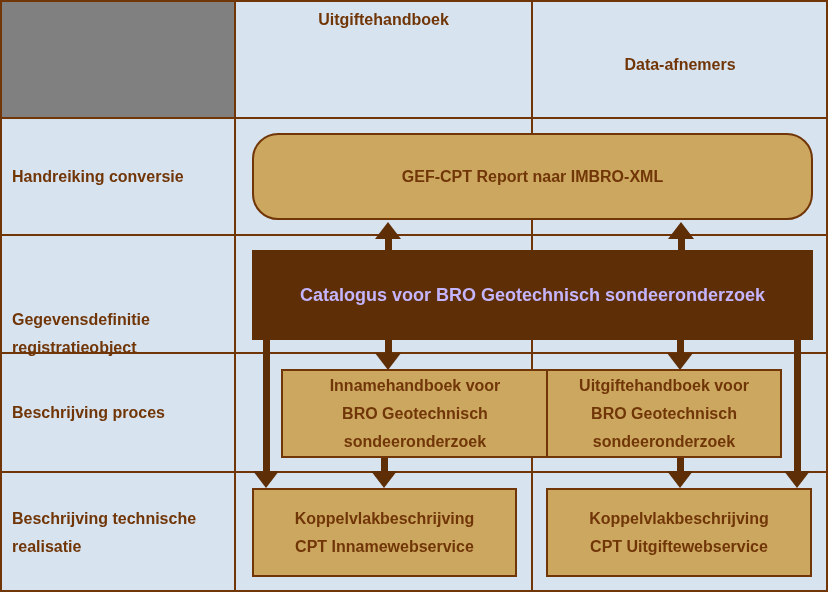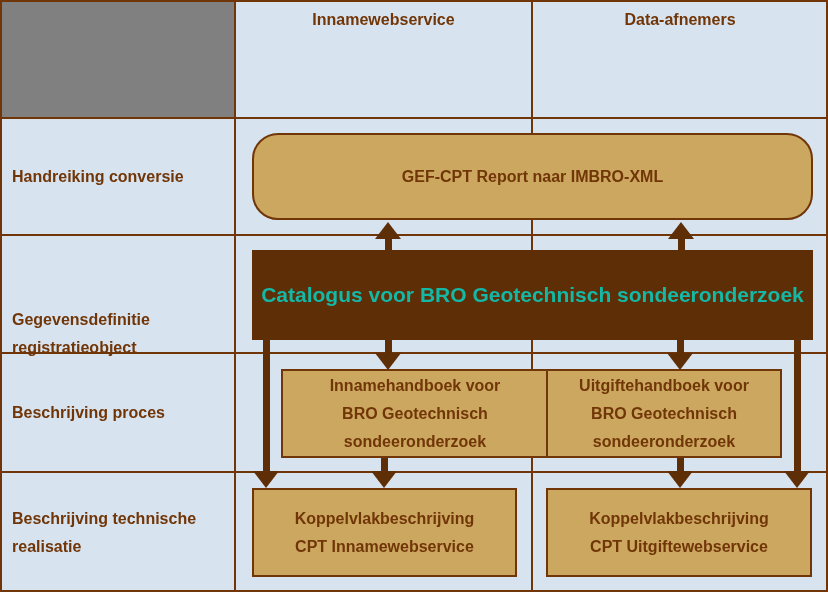--- a/index.html
+++ b/index.html
@@ -51,21 +51,21 @@
     z-index:3;
   }
   .box-tan {
     background:#CCA75F;
     border:2px solid #713608;
     color:#713608; font-size:16px;
     line-height:28px; white-space:pre-line;
   }
   .box-dark {
     background:#5E2E06;
-    color:#14b8a6; font-size:21px;
+    color:#c4b5fd; font-size:18px;
   }
   
   .arrow {
     position:absolute; width:26px;
     display:flex; flex-direction:column; align-items:center;
     z-index:4;
   }
   .arrow .stem { width:7px; flex:1; background:#5E2E06; }
   .arrow .head-down {
     width:0; height:0;
@@ -80,23 +80,23 @@
     border-bottom:17px solid #5E2E06;
   }
 </style>
 </head>
 <body>
 
 <div class="diagram">
 
   <div class="gray-cell"></div>
   <div class="header-cell" style="left:235px; width:297px;">
-    <span>Innamewebservice</span>
+    <span>Uitgiftehandboek</span>
   </div>
-  <div class="header-cell" style="left:532px; width:296px;">
+  <div class="header-cell" style="left:532px; width:296px;align-items:center;">
     <span>Data-afnemers</span>
   </div>
 
   <div class="row-label" style="top:118px; height:117px;">
     <span>Handreiking conversie</span>
   </div>
   <div class="row-label" style="top:235px; height:118px;margin-top:40px;">
     <span>Gegevensdefinitie
 registratieobject</span>
   </div>

